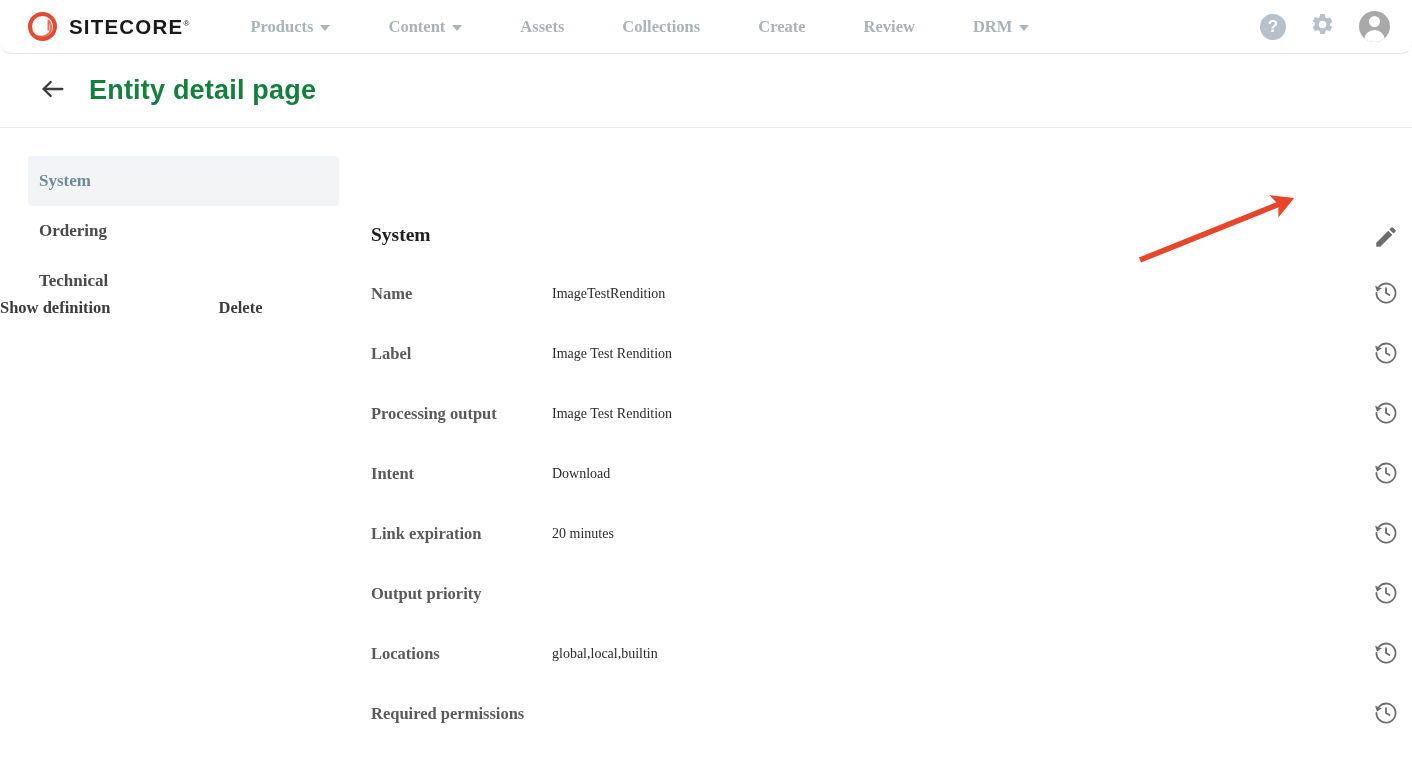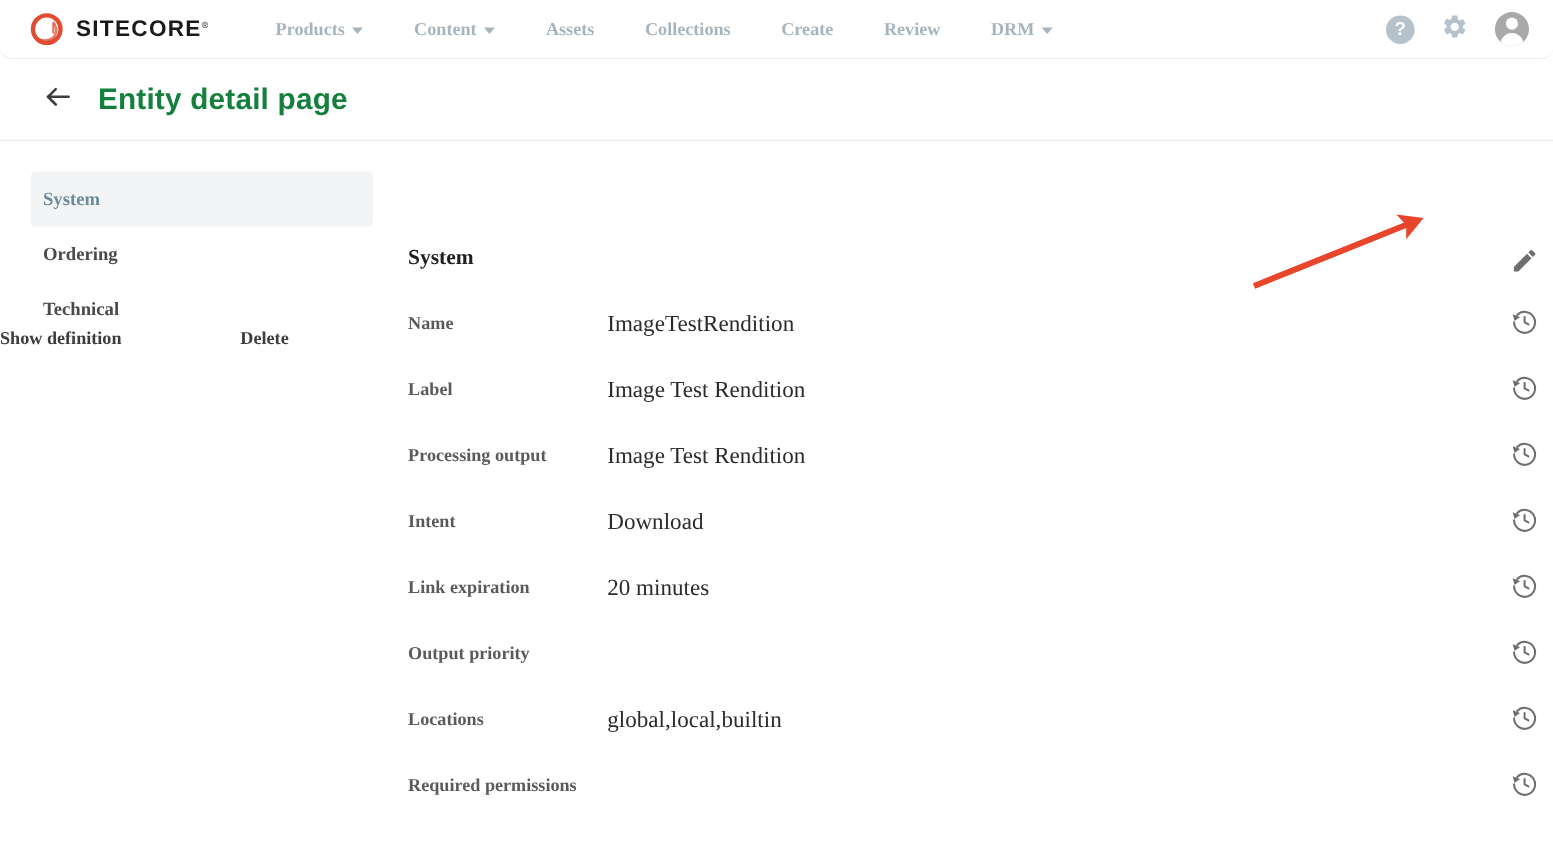--- a/index.html
+++ b/index.html
@@ -54,21 +54,21 @@
   .brand-word sup {
     font-size: 8px;
     vertical-align: super;
     font-weight: normal;
   }
 
   .nav-items {
     display: flex;
     align-items: center;
     margin-left: 37px;
-    gap: 0px;
+    gap: 12px;
   }
   .nav-item {
     font-family: "Liberation Serif", serif;
     font-weight: bold;
     font-size: 16.5px;
     color: #a7b4be;
     padding: 6px 23px;
     cursor: pointer;
     white-space: nowrap;
     display: flex;
@@ -251,21 +251,21 @@
     font-family: "Liberation Serif", serif;
     font-weight: bold;
     font-size: 16.5px;
     color: #5a5a5a;
     line-height: 28px;
     white-space: normal;
   }
   .row-value {
     margin-left: 22px;
     font-family: "Liberation Serif", serif;
-    font-size: 21px;
+    font-size: 14px;
     color: #2b2b2b;
     line-height: 28px;
     flex: 1;
   }
   .row-history {
     position: absolute;
     right: -28px;
     top: 0px;
     width: 26px; height: 26px;
     cursor: pointer;

